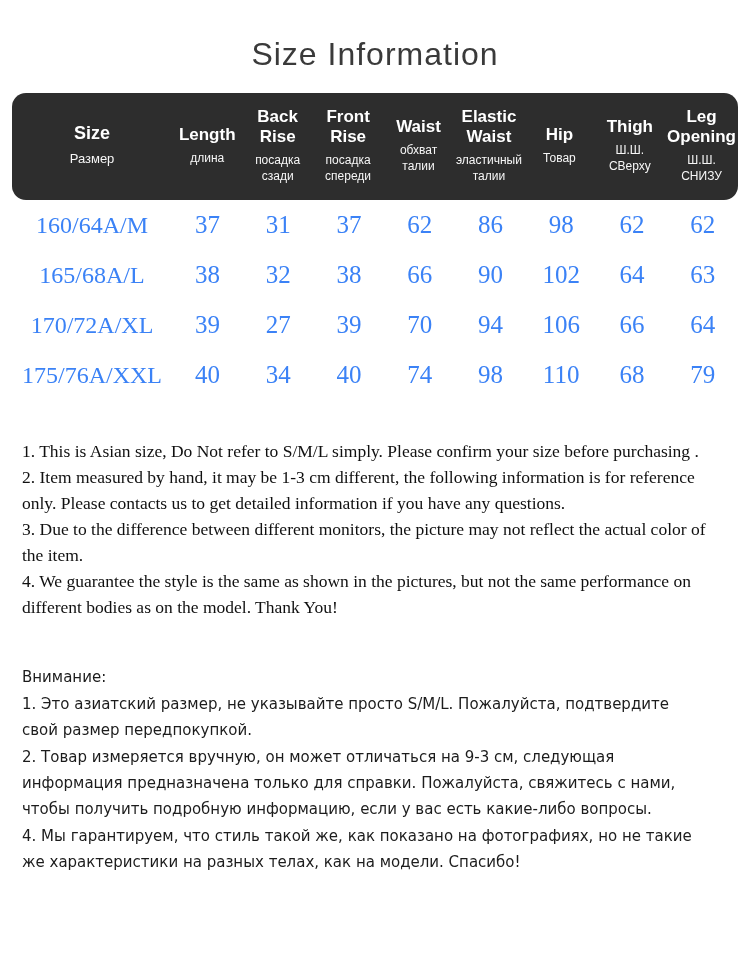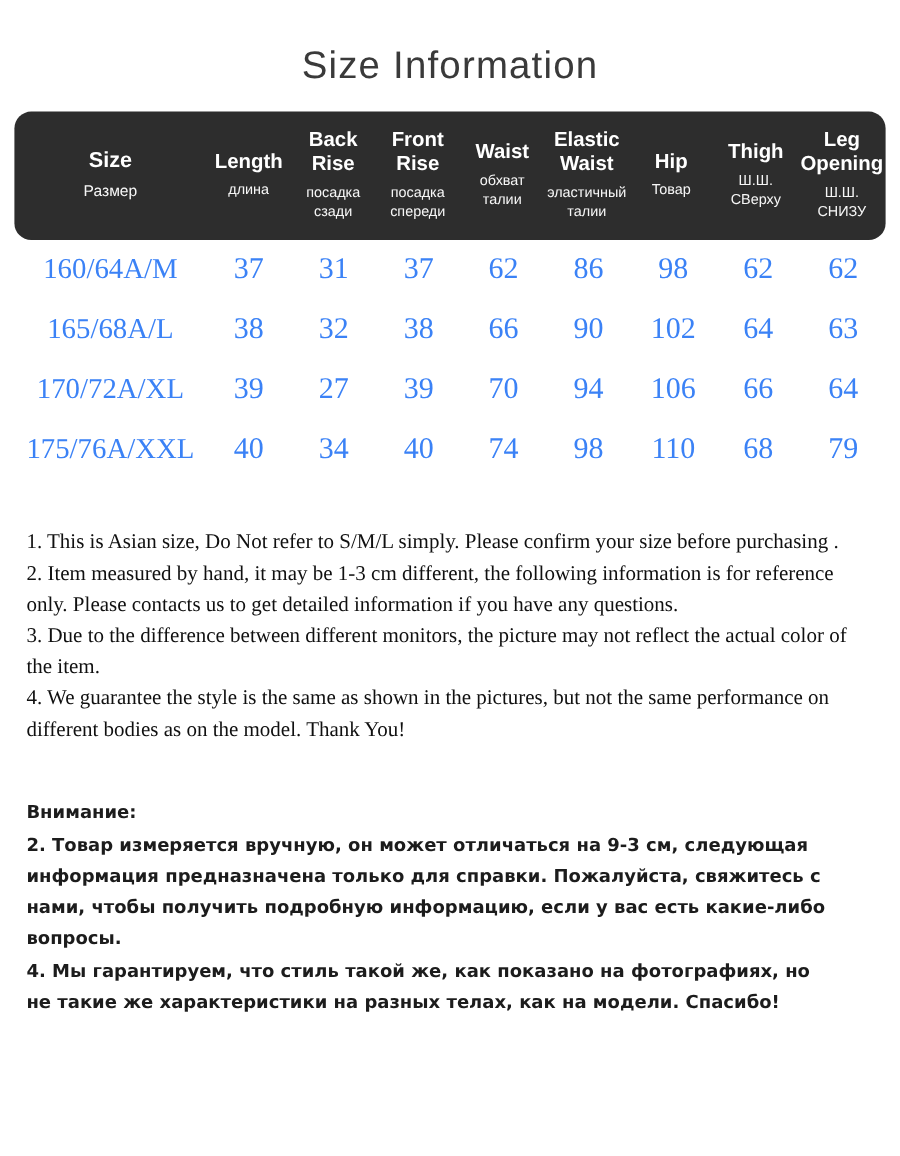--- a/index.html
+++ b/index.html
@@ -98,21 +98,21 @@
   .notes-ru {
     margin: 44px 22px 0 22px;
     font-family: "DejaVu Sans", sans-serif;
     font-size: 15px;
     color: #1c1c1c;
     max-width: 670px;
   }
   .notes-ru p, .notes-ru .notes-heading {
     margin: 0 0 1px 0;
     line-height: 26px;
-    font-weight: 700;
+    font-weight: 400;
   }
 </style>
 </head>
 <body>
 
 <div class="page">
 
   <h1 class="page-title">Size Information</h1>
 
   <div class="size-table">
@@ -208,17 +208,18 @@
 
   <div class="notes-en">
     <p>1. This is Asian size, Do Not refer to S/M/L simply. Please confirm your size before purchasing .</p>
     <p>2. Item measured by hand, it may be 1-3 cm different, the following information is for reference only. Please contacts us to get detailed information if you have any questions.</p>
     <p>3. Due to the difference between different monitors, the picture may not reflect the actual color of the item.</p>
     <p>4. We guarantee the style is the same as shown in the pictures, but not the same performance on different bodies as on the model. Thank You!</p>
   </div>
 
   <div class="notes-ru">
     <p class="notes-heading">Внимание:</p>
+    <p>1. Это азиатский размер, не указывайте просто S/M/L. Пожалуйста, подтвердите свой размер передпокупкой.</p>
     <p>2.  Товар измеряется вручную, он может отличаться на 9-3 см, следующая информация предназначена только для справки. Пожалуйста, свяжитесь с нами, чтобы получить подробную информацию, если у вас есть какие-либо вопросы.</p>
     <p>4. Мы гарантируем, что стиль такой же, как показано на фотографиях, но не такие же характеристики на разных телах, как на модели. Спасибо!</p>
   </div>
 
 </div>
 
 </body></html>

